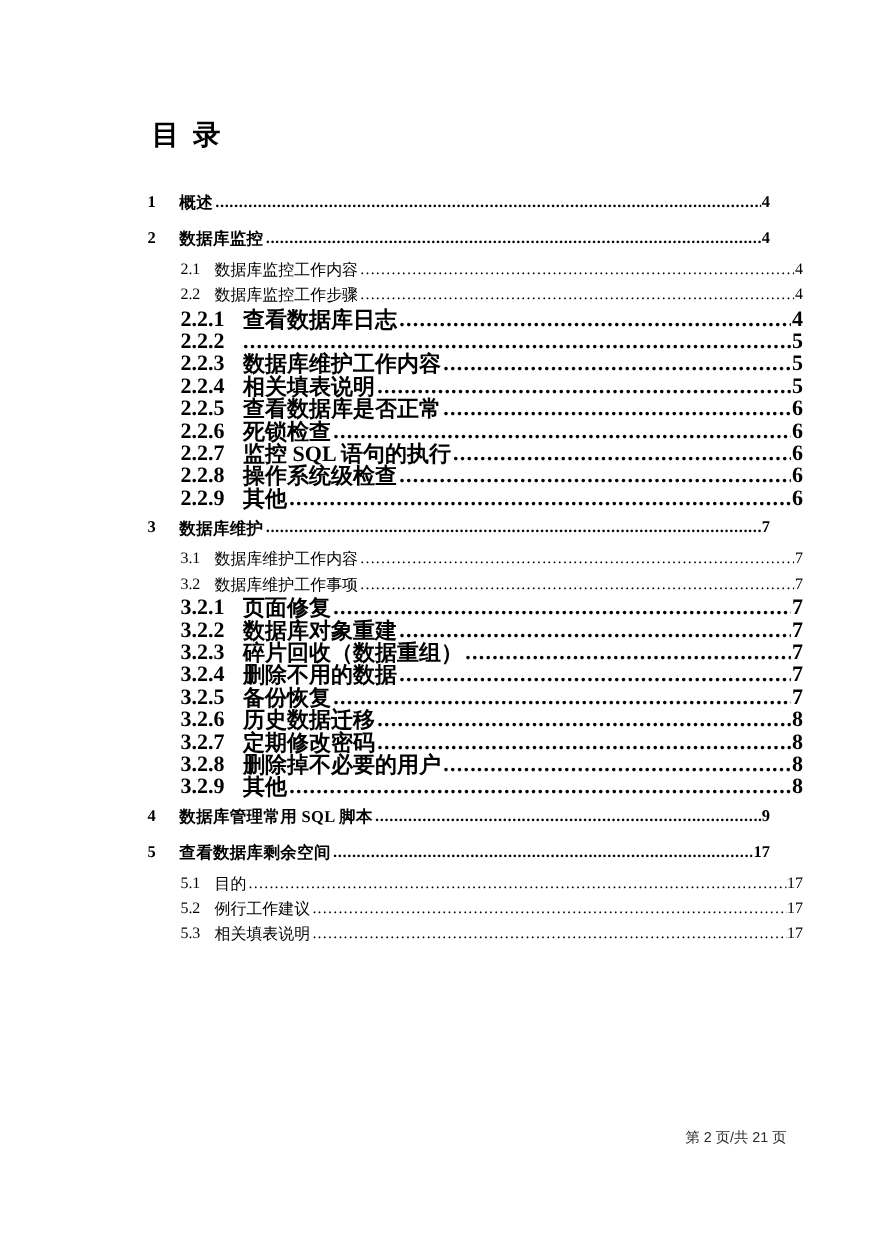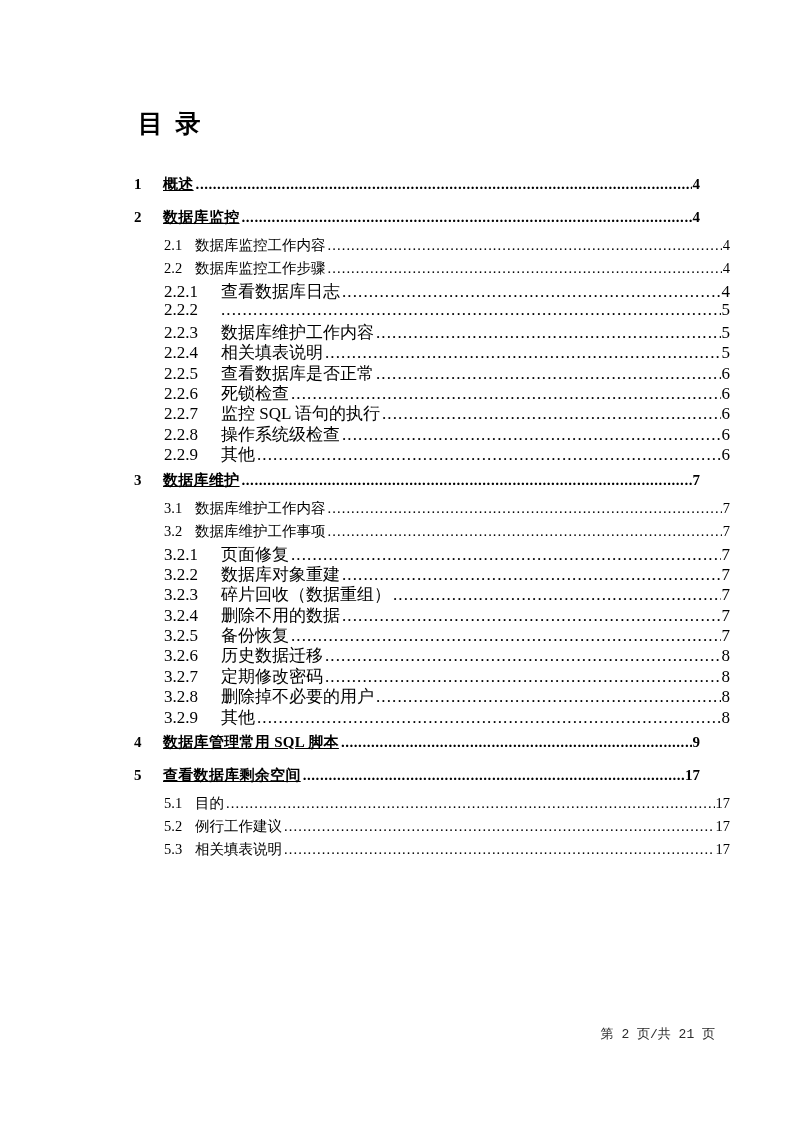--- a/index.html
+++ b/index.html
@@ -79,53 +79,54 @@
   }
 
   
   .lvl1 {
     font-weight: bold;
     font-size: 15px;
     height: 33px;
     align-items: center;
   }
   .lvl1 .e-num { width: 29px; }
-  .lvl1 .e-text { letter-spacing: 0.3px; text-decoration: underline; }
+  .lvl1 .e-text { letter-spacing: 0.3px; }
   .lvl1 .e-leader::after { letter-spacing: 0.55px; }
 
   
   .lvl2 {
     font-weight: normal;
     font-size: 14.5px;
     height: 23px;
     align-items: center;
     padding-left: 30px;
   }
   .lvl2 .e-num { width: 31px; }
 
   
   .lvl3 {
-    font-weight: normal;
-    font-size: 17px;
+    font-weight: bold;
+    font-size: 20px;
     height: 20.4px;
+    align-items: center;
     padding-left: 30px;
   }
   .lvl3 .e-num { width: 57px; }
 
   
   .footer {
     position: absolute;
     left: 0;
     top: 1025px;
     width: 690px;
     text-align: right;
     font-size: 13px;
     color: #2b2b2b;
     white-space: pre;
-    font-family: Liberation Mono, monospace;
+    font-family: Liberation Sans, sans-serif;
   }
 </style>
 </head>
 <body>
 
 <div class="page">
 
   <div class="toc-title">目  录</div>
 
   <div class="toc" id="toc-list">

